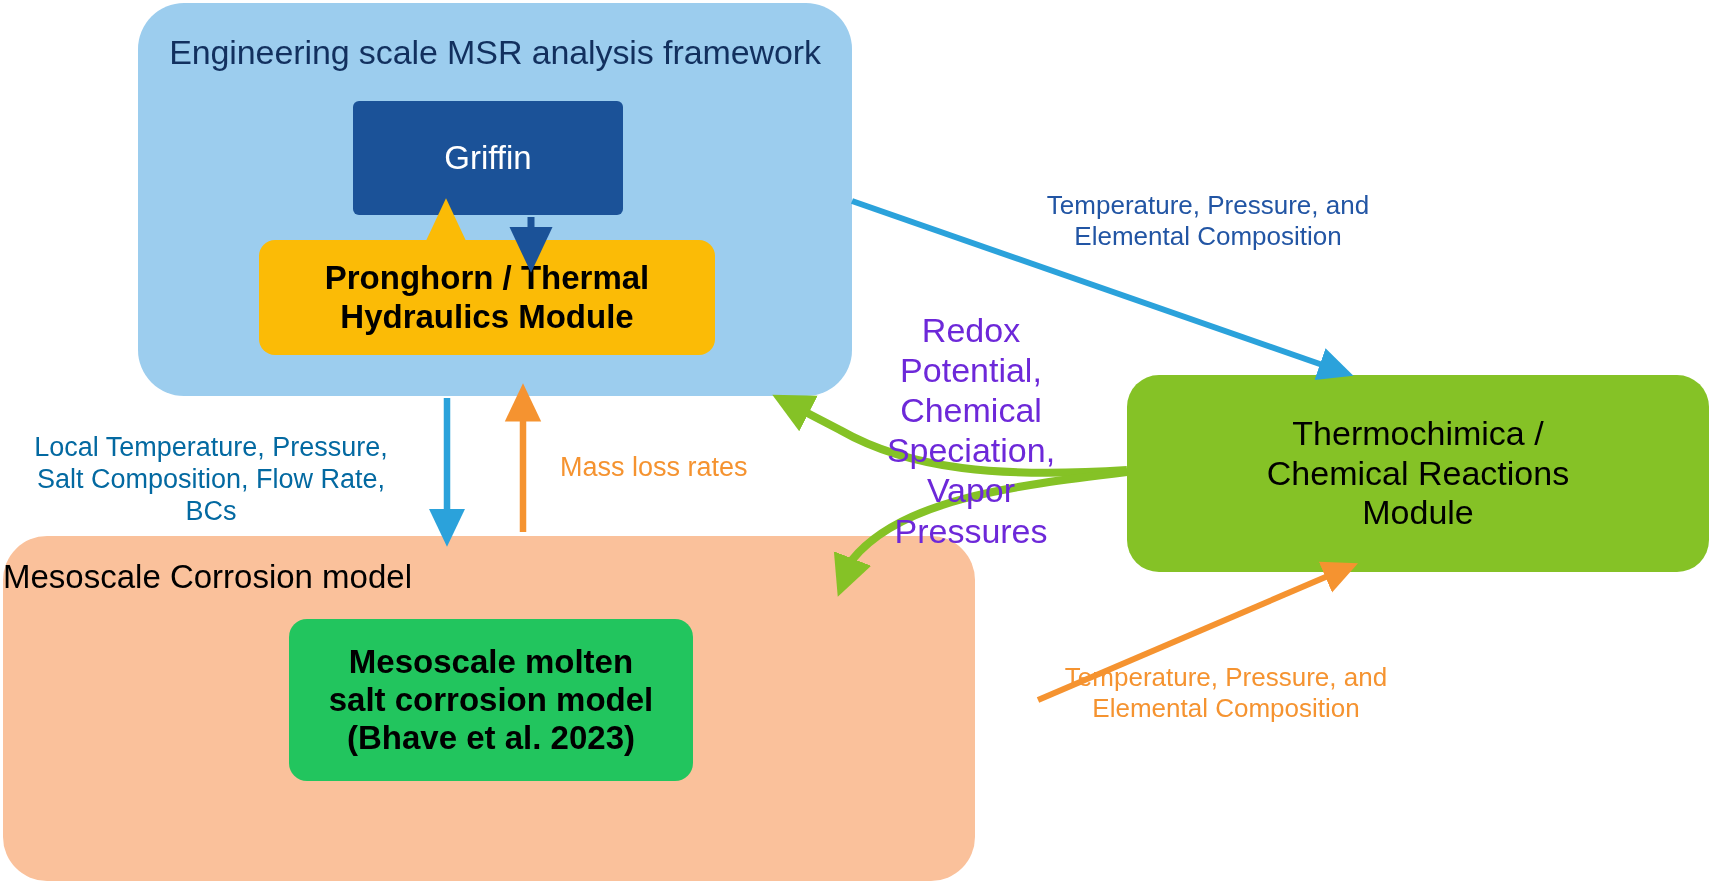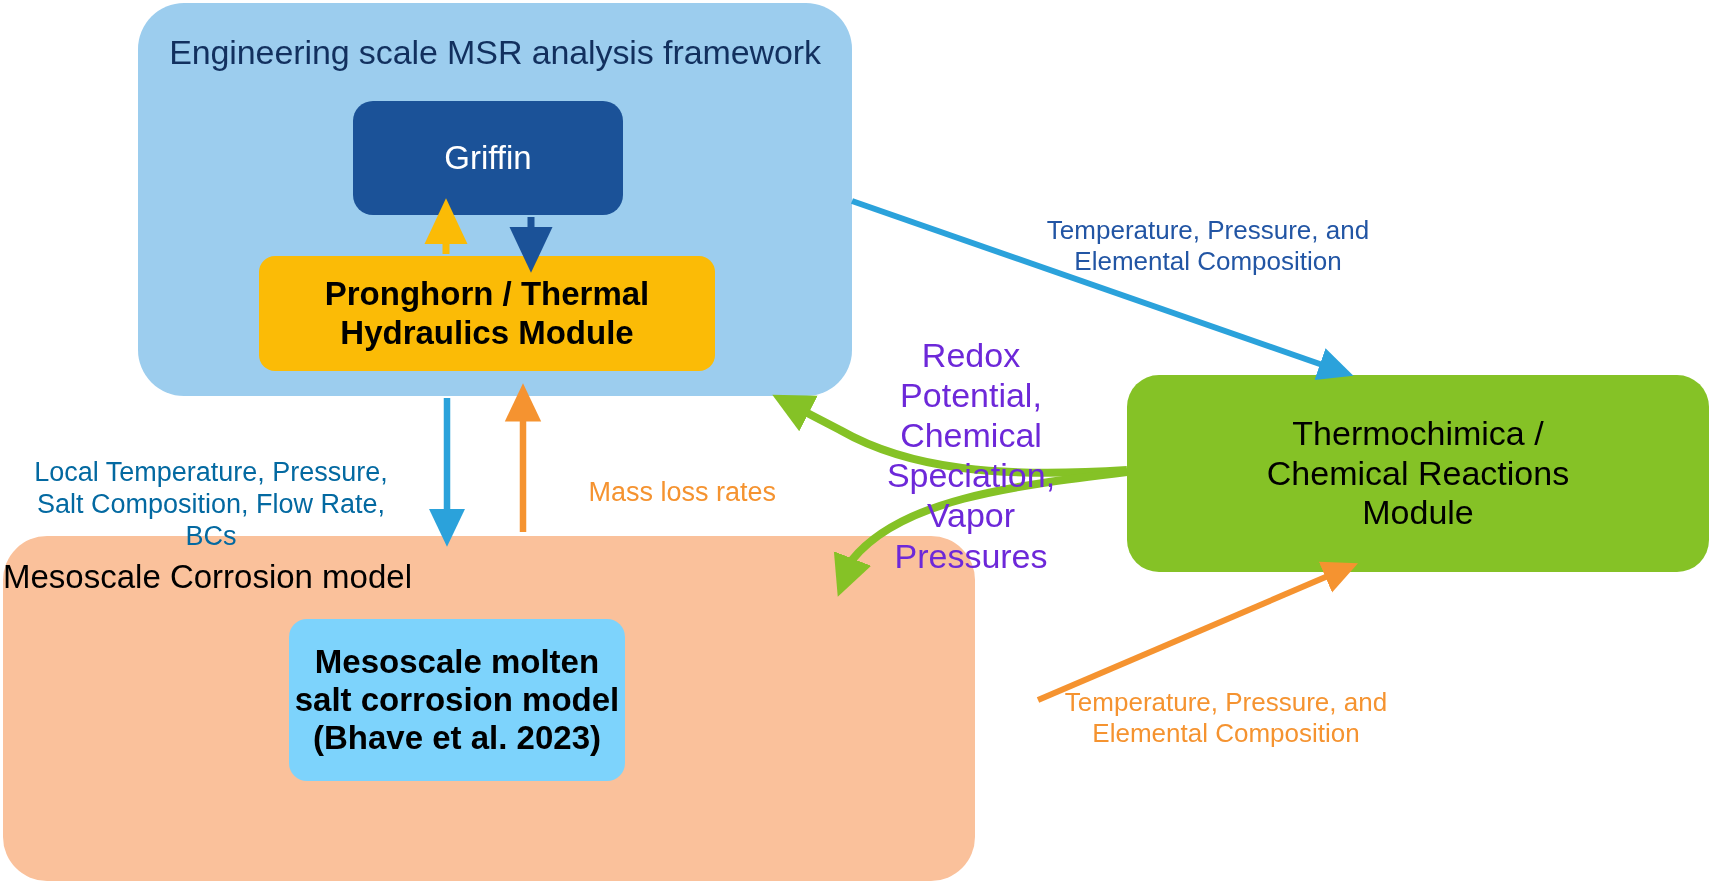--- a/index.html
+++ b/index.html
@@ -36,28 +36,28 @@
     left:0; right:0; top:30px;
     color:#12305E;
     font-size:34px;
     letter-spacing:-0.1px;
   }
 
   
   #griffin-box{
     left:353px; top:101px; width:270px; height:114px;
     background:#1B5298;
-    border-radius:20px;
+    border-radius:6px;
     color:#ffffff;
     font-size:33px;
   }
 
   
   #pronghorn-box{
-    left:259px; top:256px; width:456px; height:115px;
+    left:259px; top:240px; width:456px; height:115px;
     background:#FBBB06;
     border-radius:16px;
     color:#000000;
     font-size:33px;
     font-weight:bold;
   }
 
   
   #corrosion-box{
     left:3px; top:536px; width:972px; height:345px;
@@ -68,22 +68,22 @@
   #corrosion-title{
     position:absolute;
     left:0; right:0; top:22px;
     text-align:left;
     color:#000000;
     font-size:33px;
   }
 
   
   #mesoscale-model-box{
-    left:289px; top:619px; width:336px; height:162px;
-    background:#7dd3fc;
+    left:289px; top:619px; width:404px; height:162px;
+    background:#22c55e;
     border-radius:18px;
     color:#000000;
     font-size:33px;
     font-weight:bold;
   }
 
   
   #thermochimica-box{
     left:1127px; top:375px; width:582px; height:197px;
     background:#85C226;
@@ -91,38 +91,37 @@
     color:#000000;
     font-size:34px;
   }
 
   
   .edge-label{
     position:absolute;
     text-align:center;
     line-height:1.18;
     white-space:pre-line;
-    margin-top:25px;
   }
   #label-temp-pressure-top{
     left:1018px; top:190px; width:380px;
     color:#2255A4; font-size:26px;
   }
   #label-redox{
     left:855px; top:310px; width:232px;
     color:#6d28d9; font-size:34px;
   }
   #label-local-temp{
     left:16px; top:432px; width:390px;
     color:#0369a1; font-size:27px;
   }
   #label-mass-loss{
     left:560px; top:452px; width:216px;
     color:#F59330; font-size:27px;
-    text-align:right;
+    text-align:left;
   }
   #label-temp-pressure-bottom{
     left:1040px; top:662px; width:372px;
     color:#F59330; font-size:26px;
   }
 
   svg#arrows{
     position:absolute; left:0; top:0;
     width:1709px; height:881px;
     pointer-events:none;

